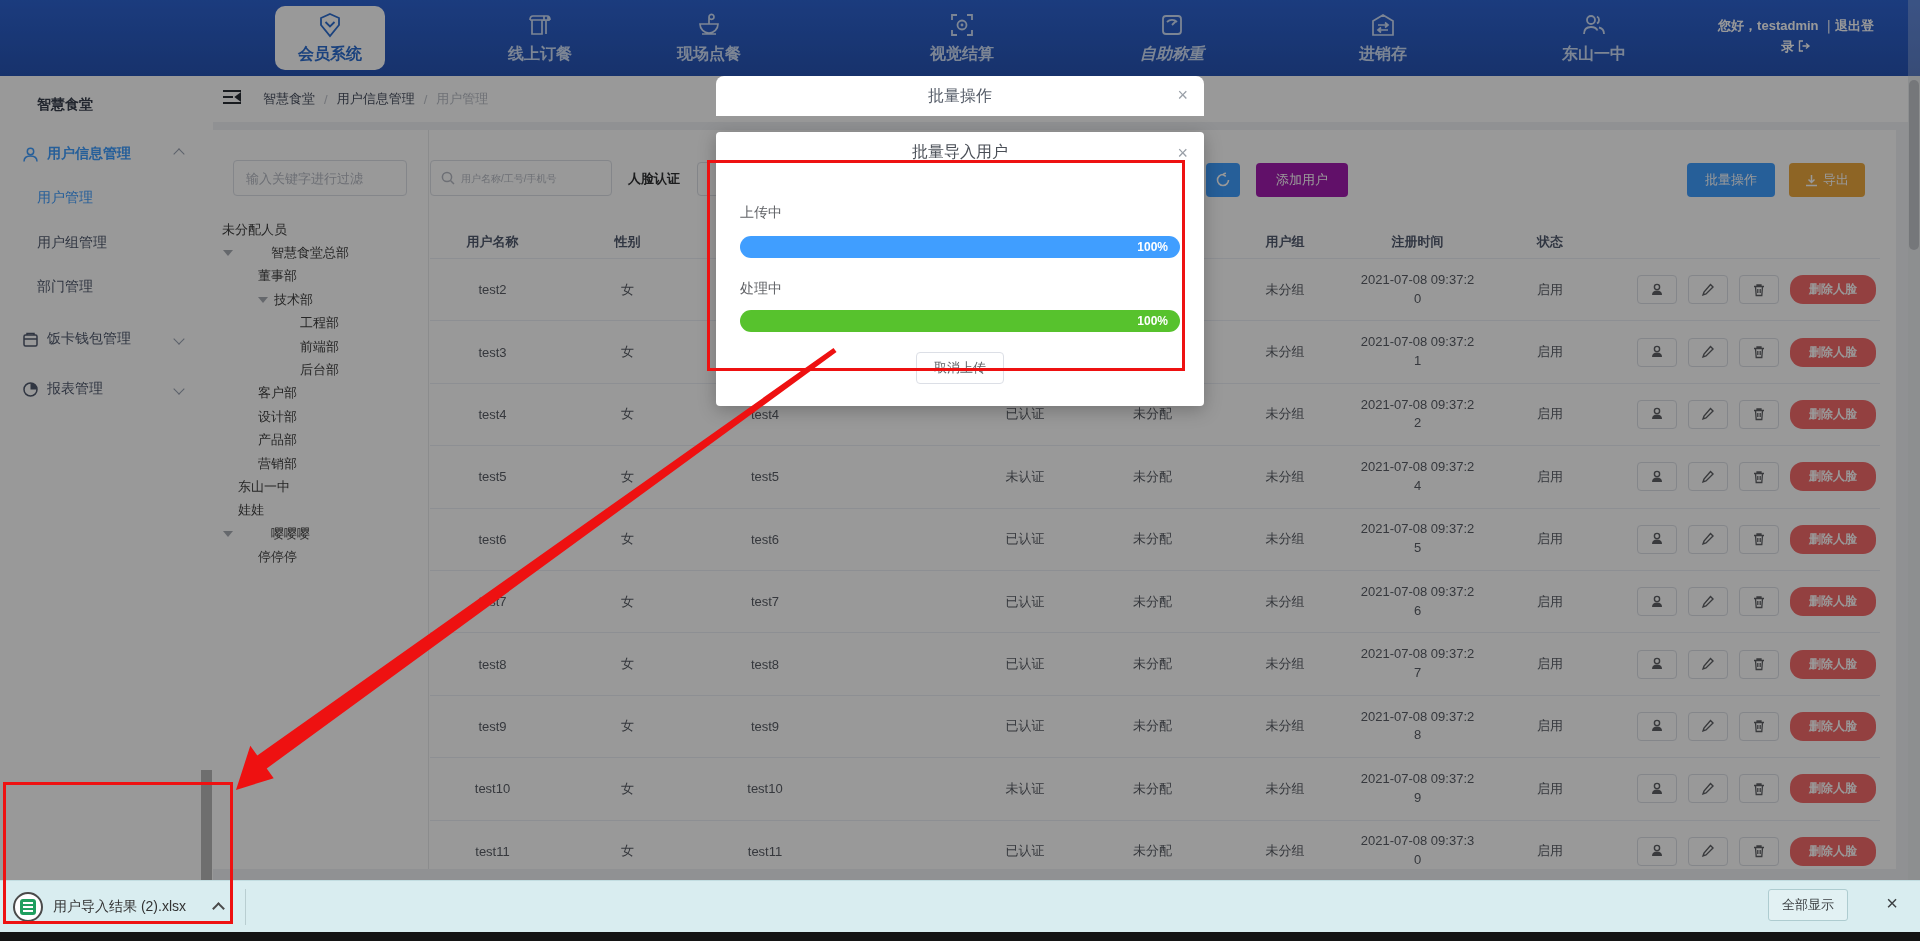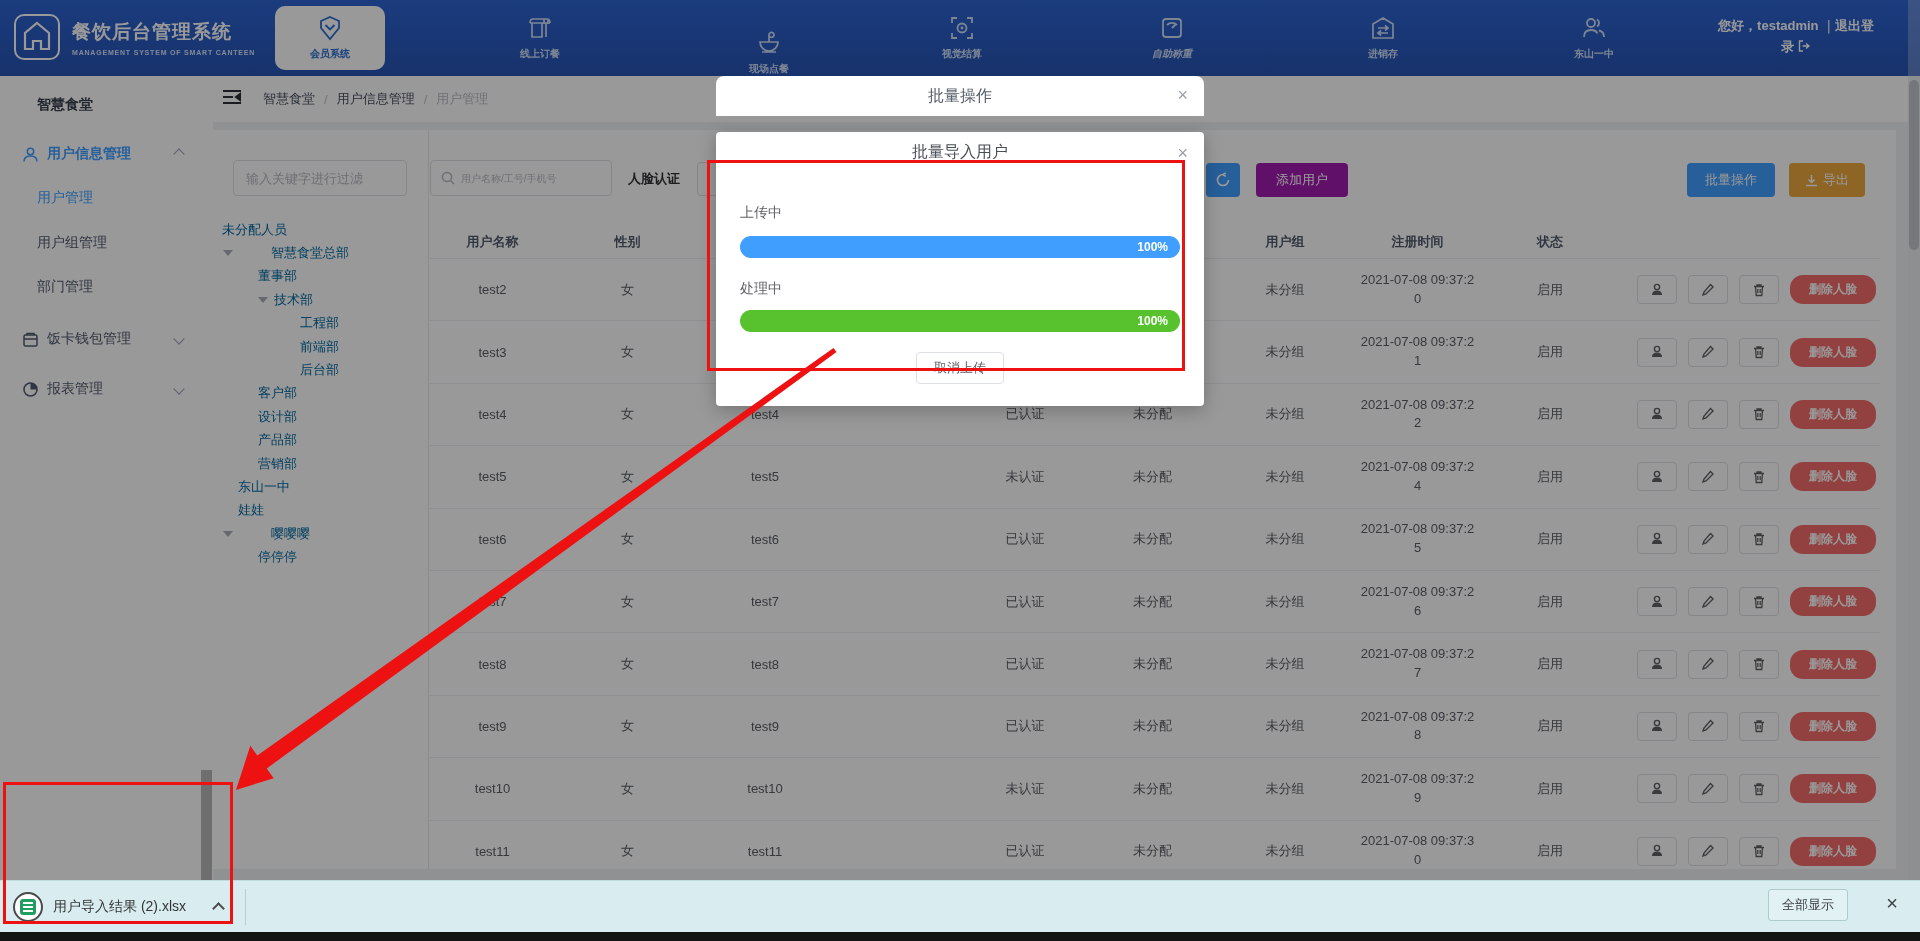--- a/index.html
+++ b/index.html
@@ -9,21 +9,21 @@
 
   
   .navbar { position:absolute; left:0; top:0; width:1920px; height:76px;
     background:linear-gradient(180deg,#2e64d2 0%,#2754b4 100%); z-index:10; }
   .logo { position:absolute; left:14px; top:14px; display:flex; align-items:center; gap:12px; color:#fff; }
   .logo-badge { width:46px; height:46px; border:2px solid #fff; border-radius:10px; position:relative; }
   .logo-badge svg { position:absolute; left:5px; top:4px; }
   .logo-txt .t1 { font-size:19px; font-weight:bold; letter-spacing:1px; }
   .logo-txt .t2 { font-size:7px; letter-spacing:.8px; margin-top:4px; color:#d7e3fa; font-weight:bold; }
   .nav-item { position:absolute; top:0; width:110px; height:76px; display:flex; flex-direction:column;
-    align-items:center; justify-content:center; gap:6px; color:#cfdef7; font-size:10px; font-weight:bold; cursor:pointer; }
+    align-items:center; justify-content:center; gap:6px; color:#cfdef7; font-size:16px; font-weight:bold; cursor:pointer; }
   .nav-item.active { background:#fff; border-radius:10px; top:6px; height:64px; color:#2d6fd2; }
   .nav-item .nicon { width:26px; height:26px; }
   .user-area { position:absolute; right:44px; top:16px; width:160px; color:#fff; font-size:13px;
     font-weight:bold; text-align:center; line-height:1.6; }
   .nav-scroll { position:absolute; right:0; top:0; width:12px; height:76px; background:rgba(255,255,255,.25); }
 
   
   .sidebar { position:absolute; left:0; top:76px; width:213px; height:804px; background:#fff; z-index:5; }
   .side-title { position:absolute; left:37px; top:20px; font-size:14px; font-weight:bold; color:#39404e; }
   .menu-item { position:absolute; left:0; width:213px; height:24px; display:flex; align-items:center;
@@ -46,21 +46,21 @@
 
   
   .card { position:absolute; left:213px; top:130px; width:1683px; height:739px; background:#fff; z-index:4; overflow:hidden; }
   .panel-divider { position:absolute; left:215px; top:0; width:1px; height:739px; background:#e8eaec; }
 
   
   .tree-filter { position:absolute; left:20px; top:30px; width:174px; height:36px; border:1px solid #dcdfe6;
     border-radius:4px; font-size:13px; color:#606266; padding:0 12px; outline:none; background:#fff; }
   .tree-filter::placeholder { color:#b6bac3; }
   .tree { position:absolute; left:0; top:88px; width:215px; }
-  .tnode { position:relative; height:23.4px; display:flex; align-items:center; font-size:13px; color:#0369a1; cursor:pointer; }
+  .tnode { position:relative; height:23.4px; display:flex; align-items:center; font-size:13px; color:#404040; cursor:pointer; }
   .tnode .caret { width:0; height:0; border-left:5px solid transparent; border-right:5px solid transparent;
     border-top:6px solid #a9adb5; margin-right:6px; }
   .tnode.flat0 { padding-left:9px; } .tnode.lvl0 { padding-left:10px;gap:32px; } .tnode.lvl0.nocaret { padding-left:25px; }
   .tnode.lvl1 { padding-left:45px; } .tnode.lvl2 { padding-left:87px; }
 
   
   .search-box { position:absolute; left:430px; top:160px; width:182px; height:36px; border:1px solid #dcdfe6;
     border-radius:4px; background:#fff; z-index:6; display:flex; align-items:center; }
   .search-box svg { margin:0 6px 0 10px; }
   .search-box input { border:none; outline:none; width:140px; font-size:10px; color:#606266; background:transparent; }
@@ -134,45 +134,34 @@
     border:1px solid #aeccd0; border-radius:3px; font-size:13px; color:#3c4043; cursor:pointer; }
   .shelf-close { position:absolute; right:22px; top:12px; font-size:20px; color:#3c4043; cursor:pointer; line-height:1; }
   .taskbar { position:absolute; left:0; top:932px; width:1920px; height:9px; background:#141414; z-index:60; }
 </style>
 </head>
 <body>
 
 <div class="stage">
 
   <div class="navbar">
-    <div class="logo">
-      <div class="logo-badge">
-        <svg width="32" height="34" viewBox="0 0 32 34">
-            <path d="M16 3 L28 13 L28 29 L20 29 L20 21 L12 21 L12 29 L4 29 L4 13 Z" fill="none" stroke="#fff" stroke-width="2.2"></path>
-          </svg>
-      </div>
-      <div class="logo-txt">
-        <div class="t1">餐饮后台管理系统</div>
-        <div class="t2">MANAGEMENT SYSTEM OF SMART CANTEEN</div>
-      </div>
-    </div>
     <div id="nav-items">
         <div class="nav-item active" style="left: 275px;">
           <svg class="nicon" viewBox="0 0 26 26">
             <path d="M13 2 L22 6 V13 L13 24 L4 13 V6 Z M8.5 10 L13 14.5 L17.5 10" fill="none" stroke="currentColor" stroke-width="1.8"></path>
           </svg>
           <span>会员系统</span>
         </div>
         <div class="nav-item" style="left: 485px;">
           <svg class="nicon" viewBox="0 0 26 26">
             <path d="M3 8 Q3 4 6 4 H20 Q23 4 23 8 M3 8 H23 M5 8 V22 H15 V8 M19 8 V22 M19 8 V13 M17 4 V9 M21 4 V9" fill="none" stroke="currentColor" stroke-width="1.7"></path>
           </svg>
           <span>线上订餐</span>
         </div>
-        <div class="nav-item" style="left: 714px; justify-content: flex-end;">
+        <div class="nav-item" style="left: 654px;">
           <svg class="nicon" viewBox="0 0 26 26">
             <path d="M4 12 A9 9 0 0 0 22 12 Z M13 12 V5 M13 5 A2.5 2.5 0 1 0 13 4.9 M6 22 H20" fill="none" stroke="currentColor" stroke-width="1.7"></path>
           </svg>
           <span>现场点餐</span>
         </div>
         <div class="nav-item" style="left: 907px;">
           <svg class="nicon" viewBox="0 0 26 26">
             <path d="M3 8 V3 H8 M18 3 H23 V8 M23 18 V23 H18 M8 23 H3 V18" fill="none" stroke="currentColor" stroke-width="1.8"></path>
             <circle cx="13" cy="13" r="4.5" fill="none" stroke="currentColor" stroke-width="1.8"></circle>
             <circle cx="13" cy="13" r="1.4" fill="currentColor"></circle>

